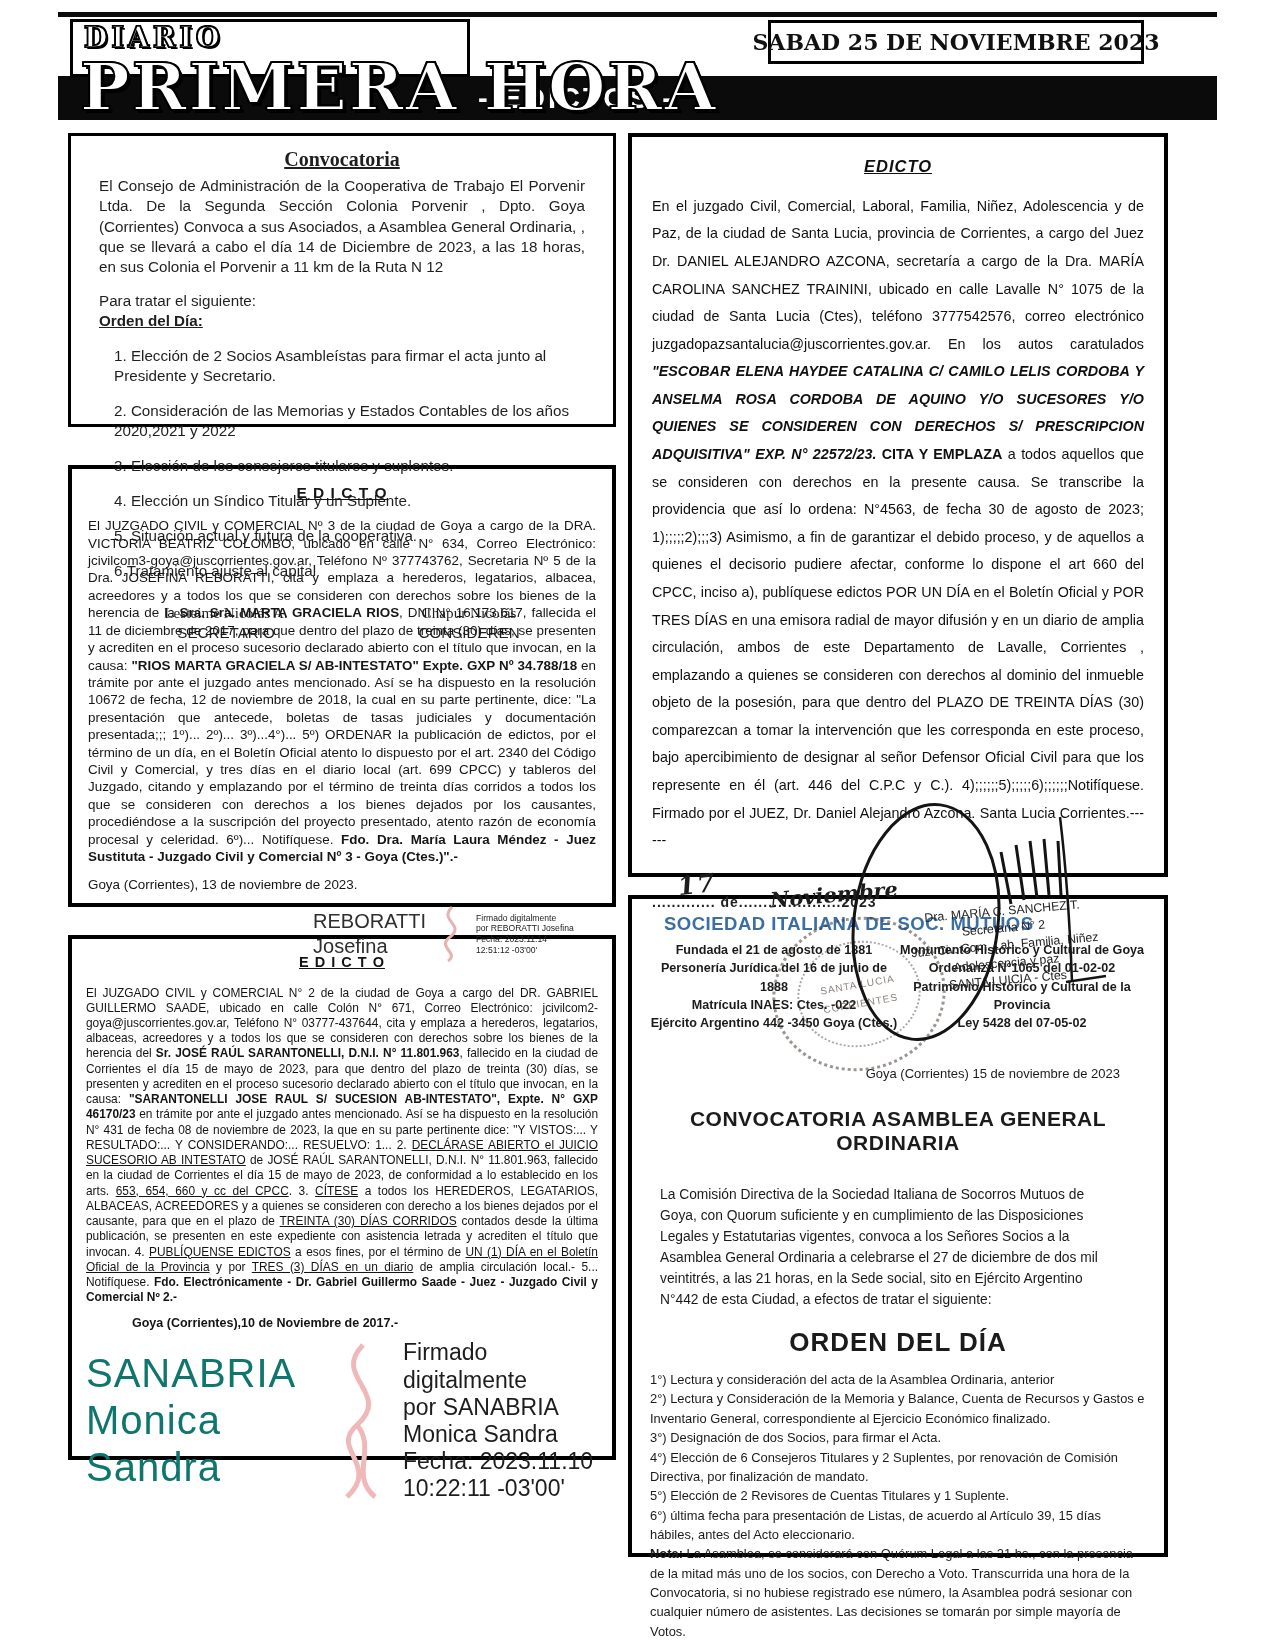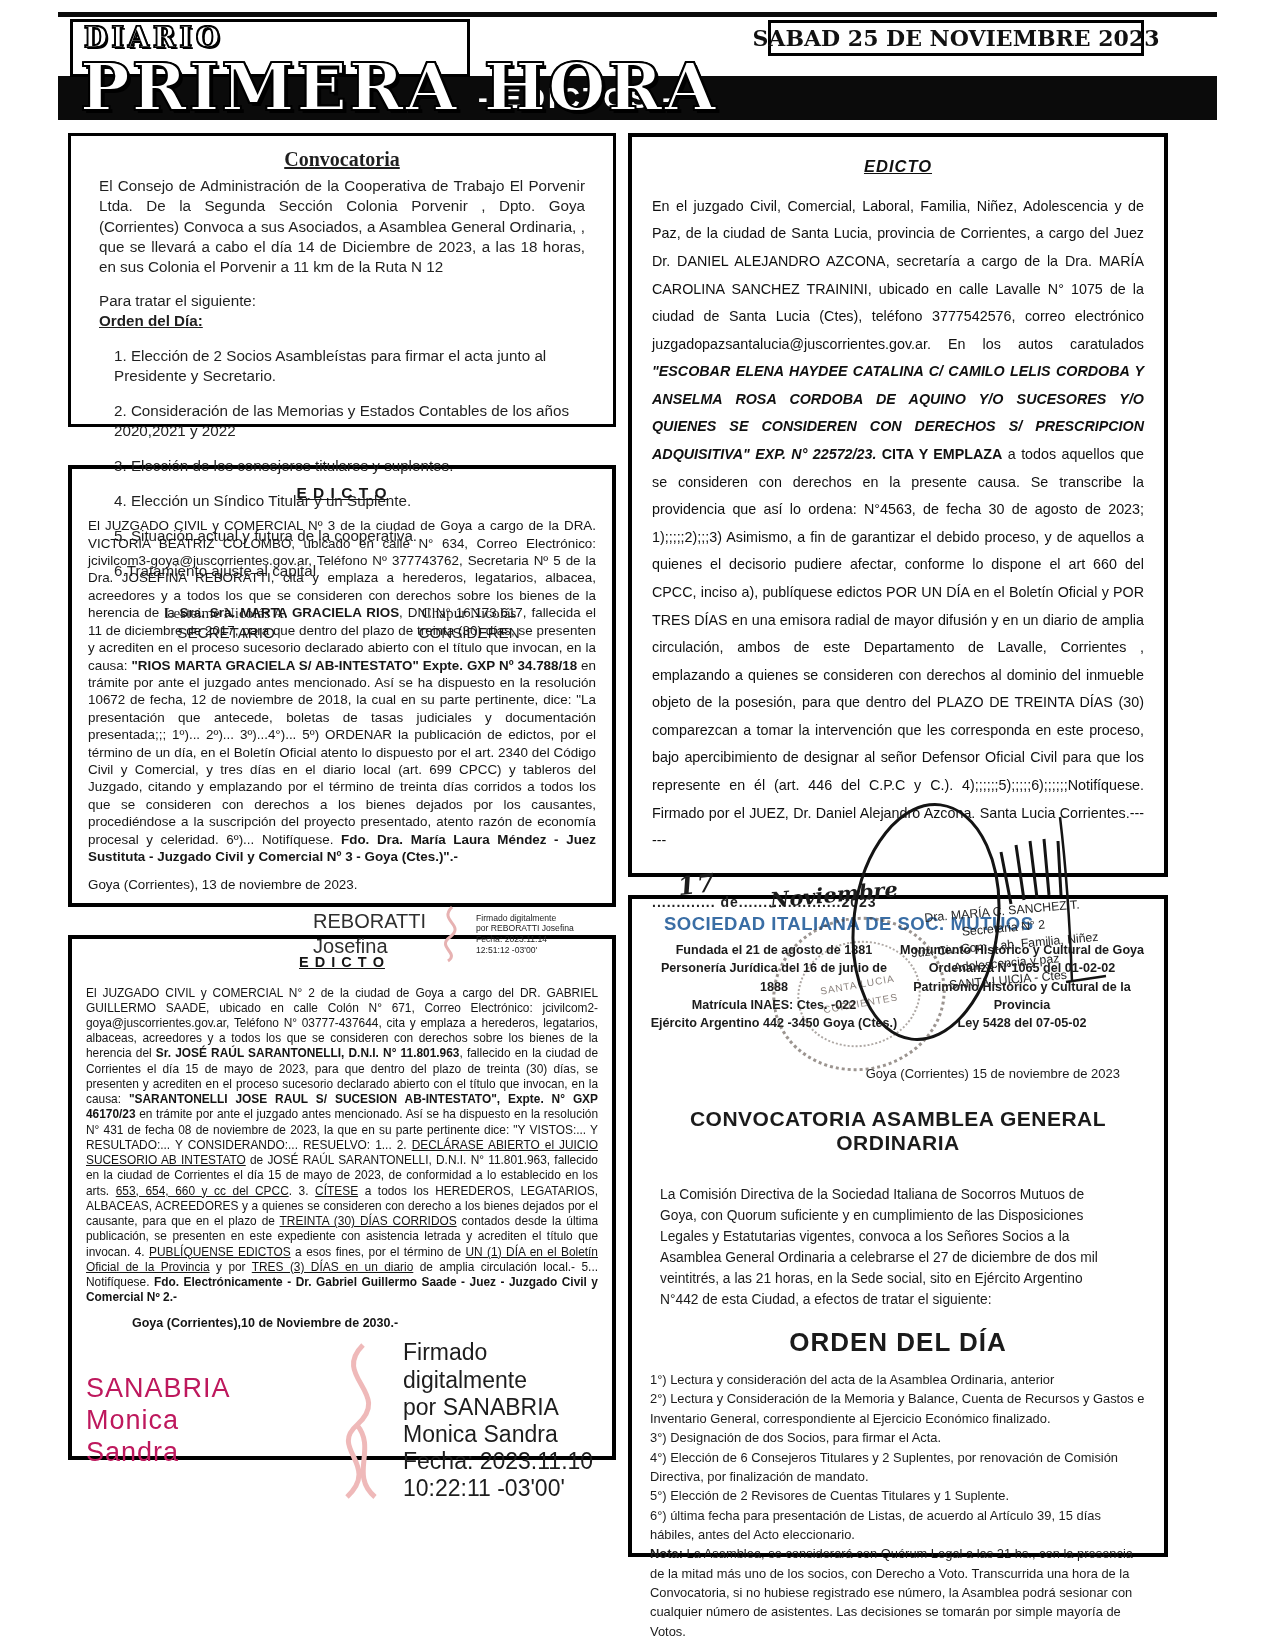--- a/index.html
+++ b/index.html
@@ -13,21 +13,21 @@
   .masthead-box{position:absolute;top:19px;left:70px;width:400px;height:58px;background:#fff;
                 border:3px solid #000;box-sizing:border-box;z-index:2;}
   .masthead-l1{position:absolute;top:22px;left:84px;z-index:4;
                font-family:"DejaVu Serif",serif;font-weight:bold;font-size:27px;letter-spacing:4px;
                color:#fff;-webkit-text-stroke:1.4px #000;
                text-shadow:2px 2px 0 #000,-1px -1px 0 #000,1px -1px 0 #000,-1px 1px 0 #000;}
   .masthead-l2{position:absolute;top:48px;left:80px;z-index:4;white-space:nowrap;
                font-family:"DejaVu Serif",serif;font-weight:bold;font-size:66px;letter-spacing:2px;
                color:#fff;-webkit-text-stroke:1.8px #000;
                text-shadow:3px 3px 0 #000,-1px -1px 0 #000,1px -1px 0 #000,-1px 1px 0 #000;}
-  .date-box{position:absolute;top:20px;left:768px;width:376px;height:36px;background:#fff;
+  .date-box{position:absolute;top:20px;left:768px;width:376px;height:44px;background:#fff;
             border:3px solid #000;box-sizing:border-box;display:flex;align-items:center;justify-content:center;
             font-family:"DejaVu Serif",serif;font-weight:bold;font-size:22px;z-index:2;white-space:nowrap;}
   .edictos-label{position:absolute;top:82px;left:478px;z-index:3;color:#fff;
                  font-weight:bold;font-size:29px;letter-spacing:3px;white-space:nowrap;}
 
   
   .col-left{position:absolute;left:68px;top:133px;width:548px;}
   .col-right{position:absolute;left:628px;top:133px;width:540px;}
   .nbox{border:4px solid #000;background:#fff;box-sizing:border-box;}
 
@@ -53,21 +53,21 @@
   .sig3-row{display:flex;justify-content:flex-end;align-items:center;margin-top:12px;gap:4px;}
   .sig3-name{font-size:20px;color:#2e2e2e;line-height:1.25;text-align:left;}
   .sig3-small{font-size:8.6px;line-height:1.25;color:#222;width:120px;}
   .squiggle{flex:none;}
 
   
   .box-ed2{height:525px;padding:10px 14px;font-size:11.9px;line-height:1.28;color:#141414;}
   .ed2-title{font-size:14.5px;}
   .ed2-date{margin-top:10px;text-indent:46px;font-weight:bold;font-size:12.5px;}
   .sig2-row{display:flex;align-items:center;margin-top:8px;gap:2px;}
-  .sig2-name{font-size:27px;line-height:1.18;color:#be185d;letter-spacing:1px;width:250px;}
+  .sig2-name{font-size:40px;line-height:1.18;color:#0f766e;letter-spacing:1px;width:250px;}
   .sig2-small{font-size:23px;line-height:1.18;color:#1d1d1d;}
 
   
   .box-sl{height:744px;margin-bottom:18px;padding:12px 20px;font-size:14.3px;line-height:1.93;color:#101010;position:relative;}
   .sl-title{text-align:center;font-weight:bold;font-style:italic;font-size:16.5px;
             text-decoration:underline;margin:2px 0 10px 0;letter-spacing:1px;}
   .sl-body{text-align:justify;margin:0;}
   .sl-stamps{position:relative;height:190px;}
   .hand-dots{position:absolute;left:0;top:34px;font-weight:bold;font-size:14px;letter-spacing:1px;color:#222;}
   .hand-over{position:absolute;left:26px;top:6px;font-family:"DejaVu Serif",serif;font-style:italic;
@@ -153,21 +153,21 @@
           <div>por REBORATTI Josefina</div>
           <div>Fecha: 2023.11.14</div>
           <div>12:51:12 -03'00'</div>
         </div>
       </div>
     </div>
 
     <div class="nbox box-ed2">
       <div class="ed-title ed2-title">E D I C T O</div>
       <p class="ed-body"><span>        El JUZGADO CIVIL y COMERCIAL N° 2 de la ciudad de Goya a cargo del DR. GABRIEL GUILLERMO SAADE, ubicado en calle Colón N° 671, Correo Electrónico: jcivilcom2-goya@juscorrientes.gov.ar, Teléfono N° 03777-437644, cita y emplaza a herederos, legatarios, albaceas, acreedores y a todos los que se consideren con derechos sobre los bienes de la herencia del </span><span class="b">Sr. JOSÉ RAÚL SARANTONELLI, D.N.I. N° 11.801.963</span><span>, fallecido en la ciudad de Corrientes el día 15 de mayo de 2023, para que dentro del plazo de treinta (30) días, se presenten y acrediten en el proceso sucesorio declarado abierto con el título que invocan, en la causa: </span><span class="b">"SARANTONELLI JOSE RAUL S/ SUCESION  AB-INTESTATO", Expte. N° GXP 46170/23</span><span> en trámite por ante el juzgado antes mencionado. Así se ha dispuesto en la resolución N° 431 de fecha 08 de noviembre de 2023, la que en su parte pertinente dice: "Y VISTOS:... Y RESULTADO:... Y CONSIDERANDO:... RESUELVO: 1... 2. </span><span class="u">DECLÁRASE ABIERTO el JUICIO SUCESORIO AB INTESTATO</span><span> de JOSÉ RAÚL SARANTONELLI, D.N.I. N° 11.801.963, fallecido en la ciudad de Corrientes el día 15 de mayo de 2023, de conformidad a lo establecido en los arts. </span><span class="u">653, 654, 660 y cc del CPCC</span><span>. 3. </span><span class="u">CÍTESE</span><span> a todos los HEREDEROS, LEGATARIOS, ALBACEAS, ACREEDORES y a quienes se consideren con derecho a los bienes dejados por el causante, para que en el plazo de </span><span class="u">TREINTA (30) DÍAS CORRIDOS</span><span> contados desde la última publicación, se presenten en este expediente con asistencia letrada y acrediten el título que invocan. 4. </span><span class="u">PUBLÍQUENSE EDICTOS</span><span> a esos fines, por el término de </span><span class="u">UN (1) DÍA en el Boletín Oficial de la Provincia</span><span> y por </span><span class="u">TRES (3) DÍAS en un diario</span><span> de amplia circulación local.- 5... Notifíquese. </span><span class="b">Fdo. Electrónicamente - Dr. Gabriel Guillermo Saade - Juez - Juzgado Civil y Comercial Nº 2.-</span></p>
-      <div class="ed2-date">Goya (Corrientes),10    de Noviembre de 2030.-</div>
+      <div class="ed2-date">Goya (Corrientes),10    de Noviembre de 2017.-</div>
       <div class="sig2-row">
         <div class="sig2-name">
           <div>SANABRIA</div>
           <div>Monica</div>
           <div>Sandra</div>
         </div>
         <svg class="squiggle" width="86" height="160" viewBox="0 0 86 160">
           <path d="M48 4 C16 36 78 52 42 84 C14 108 66 124 32 156 M42 84 C62 108 34 134 60 156" stroke="#efb9b9" stroke-width="5" fill="none"></path>
         </svg>
         <div class="sig2-small">

